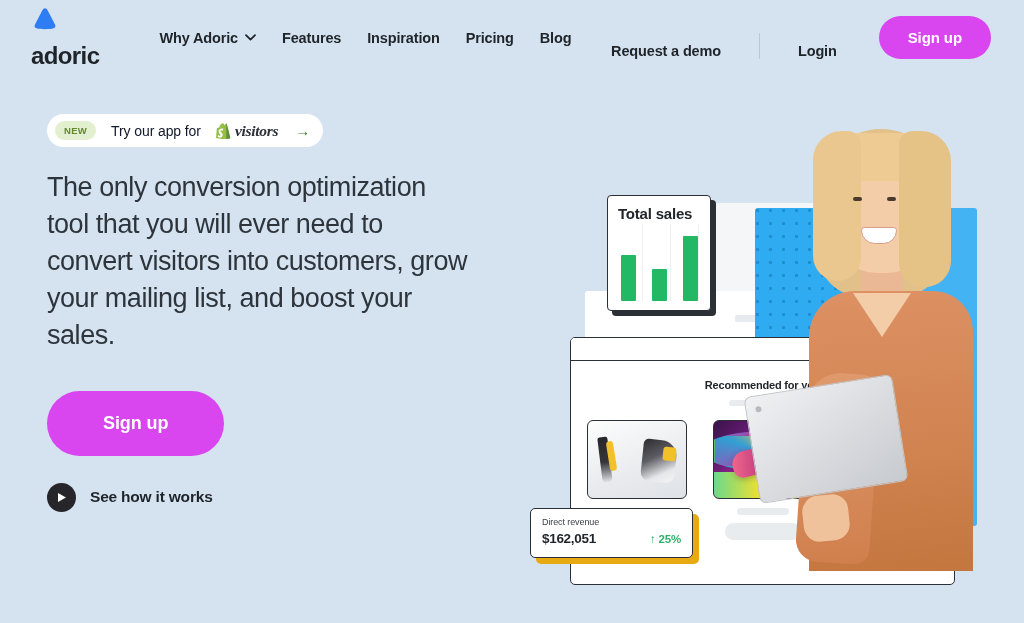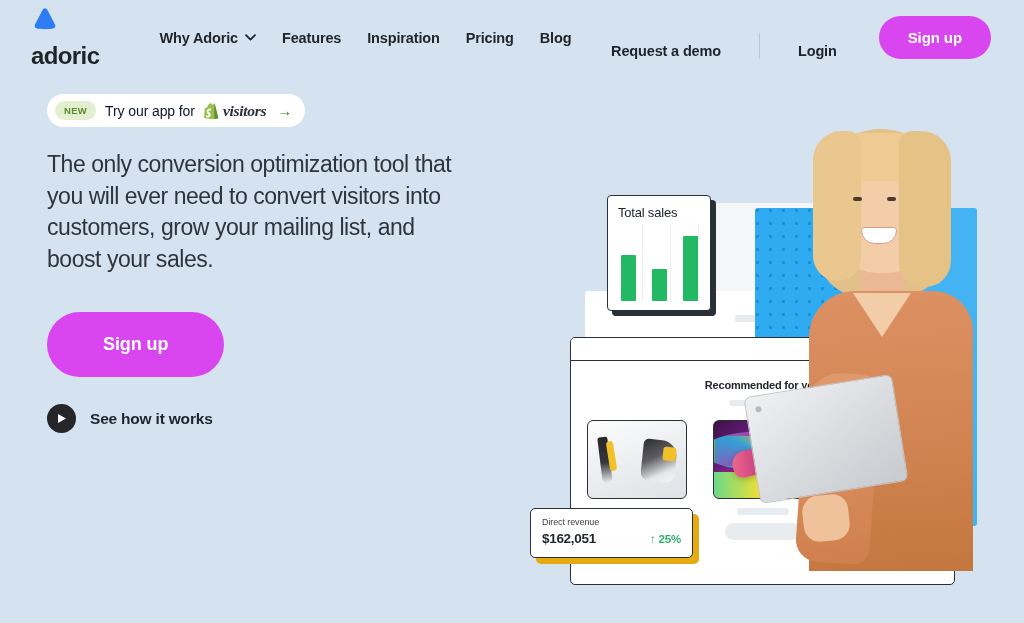--- a/index.html
+++ b/index.html
@@ -98,25 +98,25 @@
 
   
   .hero {
     position: relative;
     padding: 0 0 0 47px;
   }
 
   .shopify-pill {
     display: inline-flex;
     align-items: center;
-    gap: 9px;
+    gap: 15px;
     background: #ffffff;
     border-radius: 100px;
     padding: 7px 13px 7px 8px;
-    margin-top: 19px;
+    margin-top: 39px;
     cursor: pointer;
   }
   .new-badge {
     background: #e3f0cf;
     color: #64882c;
     font-size: 9.5px;
     font-weight: bold;
     letter-spacing: 0.3px;
     border-radius: 100px;
     padding: 4px 9px;
@@ -141,21 +141,21 @@
     font-size: 46px;
     font-weight: bold;
     line-height: 1.09;
     letter-spacing: -1.5px;
     color: #22262b;
     margin-top: 28px;
     max-width: 470px;
   }
 
   p.subhead {
-    font-size: 23px;
+    font-size: 27px;
     line-height: 1.37;
     color: #2e343b;
     letter-spacing: -0.45px;
     margin-top: 22px;
     max-width: 420px;
   }
 
   .hero-signup {
     display: block;
     padding: 22px 56px;
@@ -240,22 +240,22 @@
     position: absolute;
     left: 82px; top: 100px;
     width: 104px; height: 116px;
     background: #ffffff;
     border: 1.5px solid #2b2f36;
     border-radius: 4px;
     box-shadow: 5px 5px 0 0 #2b2f36;
     padding: 9px 9px 0 10px;
   }
   .card-sales-title {
-    font-size: 13px;
-    font-weight: normal;
+    font-size: 15px;
+    font-weight: bold;
     color: #22262b;
     letter-spacing: -0.2px;
   }
   .mini-chart {
     position: absolute;
     left: 10px; right: 9px;
     top: 28px; bottom: 9px;
     display: flex;
     align-items: flex-end;
     justify-content: space-between;

